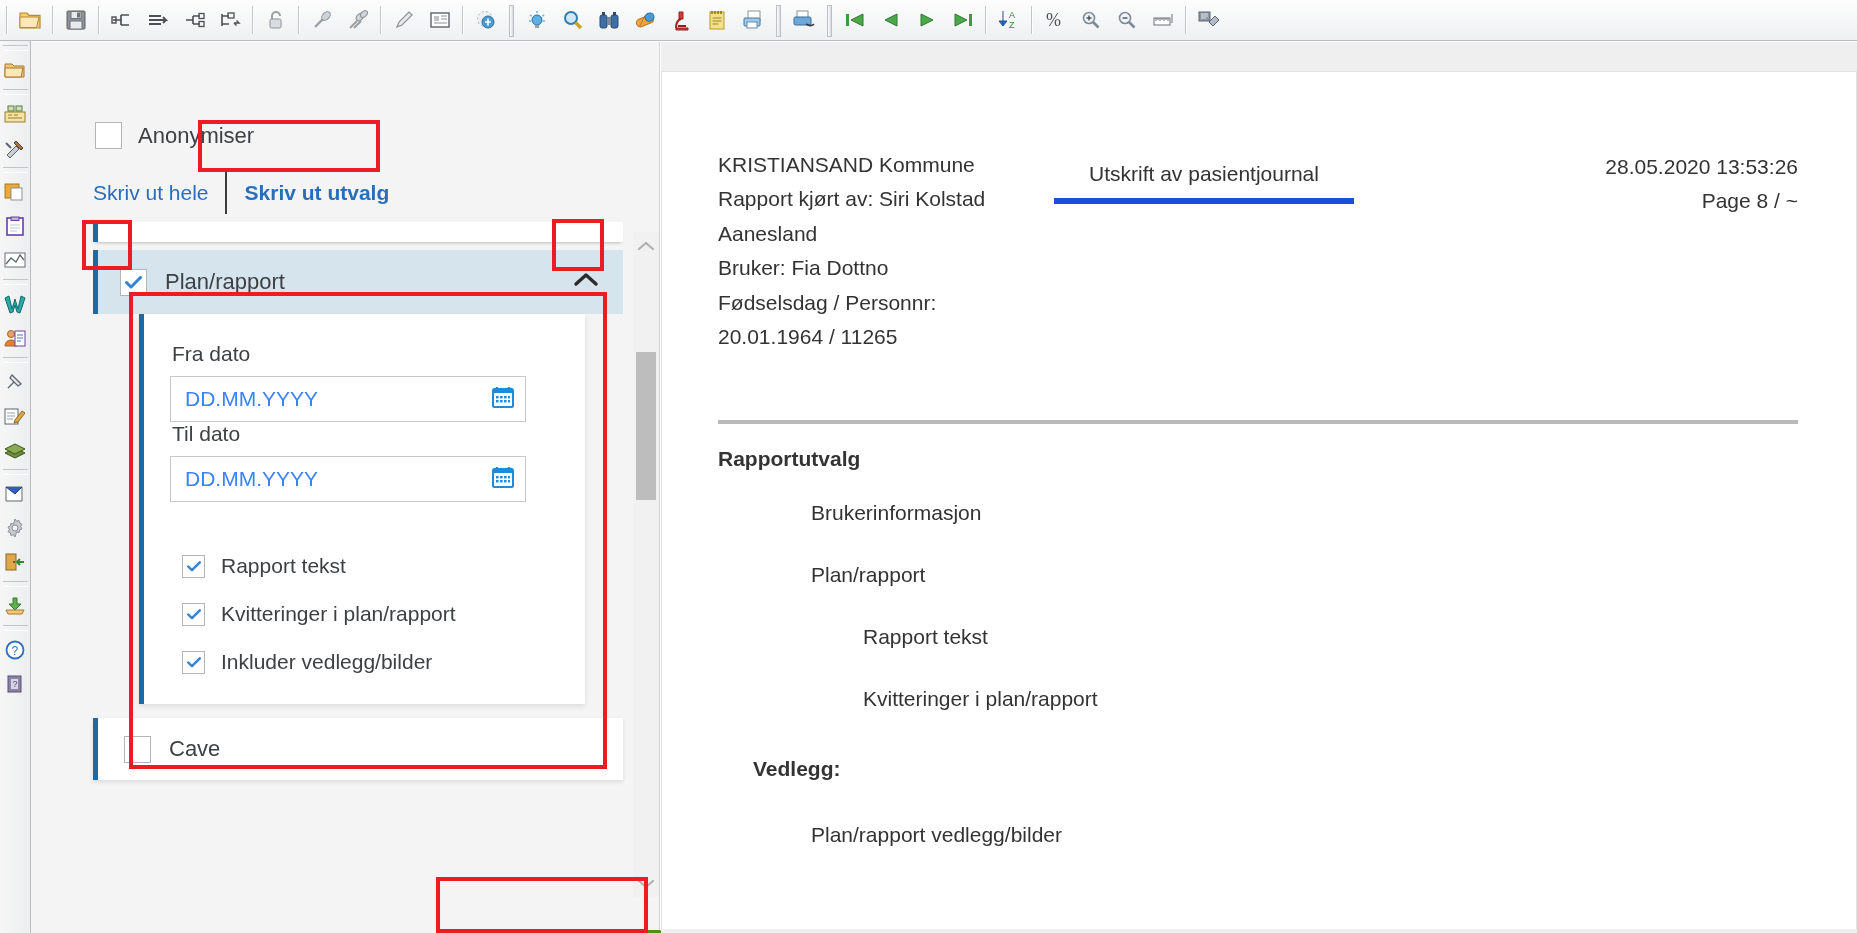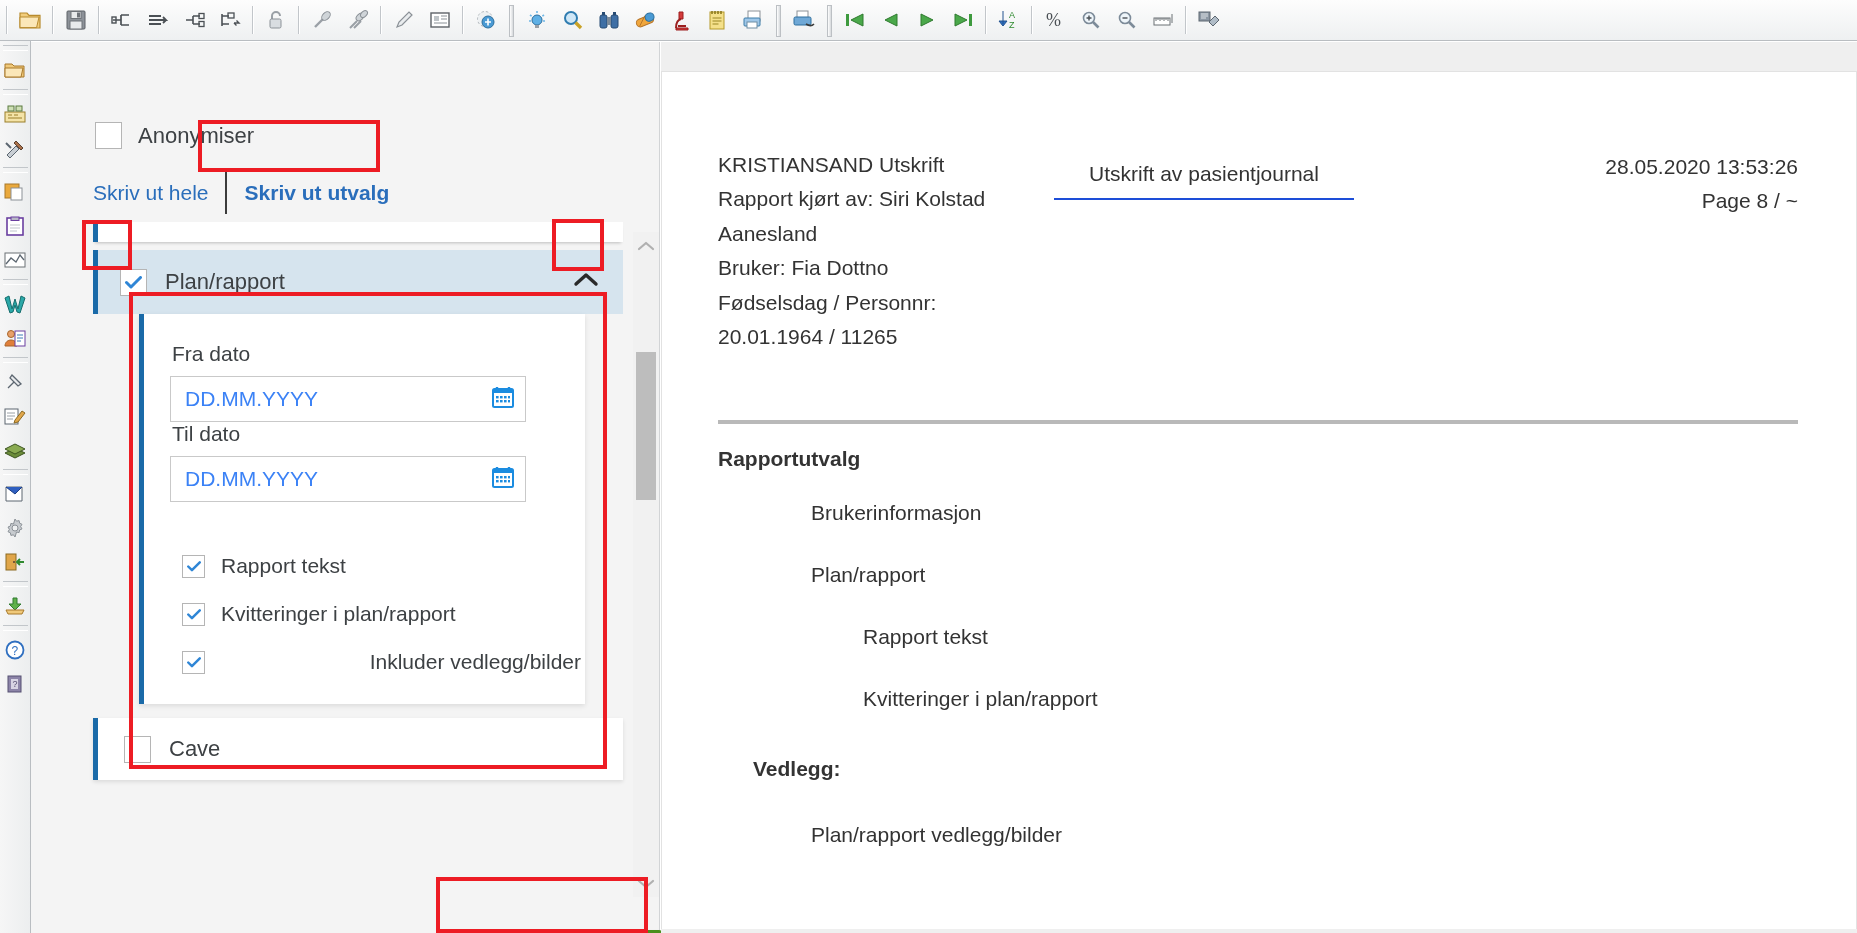--- a/index.html
+++ b/index.html
@@ -124,21 +124,21 @@
   .page {
     position: absolute; left: 0px; top: 29px; width: 1196px; height: 858px;
     background: #ffffff; border: 1px solid #e2e2e2; border-bottom: none;
   }
   .doc-head { position: absolute; left: 56px; top: 78px; width: 1080px; }
   .doc-left { font-size: 21px; color: #333; line-height: 1.45; }
   .doc-left div { margin-bottom: 4px; }
   .doc-title {
     position: absolute; left: 336px; top: 12px; width: 300px;
     text-align: center; font-size: 21px; color: #333;
-    border-bottom: 2px solid #1d4ed8; padding-bottom: 12px;
+    border-bottom: 6px solid #1d4ed8; padding-bottom: 12px;
   }
   .doc-right { position: absolute; right: 0; top: 0; text-align: right; font-size: 21px; color: #333; line-height: 1.6; }
   .doc-rule { position: absolute; left: 56px; top: 348px; width: 1080px; height: 4px; background: #b9b9b9; }
   .doc-body { position: absolute; left: 56px; top: 375px; width: 1080px; font-size: 21px; color: #333; }
   .lvl0 { font-weight: bold; margin-bottom: 30px; }
   .lvl1 { font-weight: bold; margin-left: 35px; margin-bottom: 42px; }
   .lvl2 { margin-left: 93px; margin-bottom: 38px; }
   .lvl3 { margin-left: 145px; margin-bottom: 38px; }
   .gap-lg { margin-bottom: 46px; }
 </style>
@@ -566,21 +566,21 @@
             <span class="lbl">Rapport tekst</span>
           </div>
           <div class="opt-row">
             <span class="cb small">
               <svg width="14" height="11" viewBox="0 0 17 13">
                   <path d="M1.5 6.5l4.5 4.5L15.5 1.5" fill="none" stroke="#2f86d6" stroke-width="3" stroke-linecap="round" stroke-linejoin="round"></path>
                 </svg>
             </span>
             <span class="lbl">Kvitteringer i plan/rapport</span>
           </div>
-          <div class="opt-row" style="margin-bottom:12px;justify-content:space-between;">
+          <div class="opt-row" style="margin-bottom:12px;">
             <span class="cb small">
               <svg width="14" height="11" viewBox="0 0 17 13">
                   <path d="M1.5 6.5l4.5 4.5L15.5 1.5" fill="none" stroke="#2f86d6" stroke-width="3" stroke-linecap="round" stroke-linejoin="round"></path>
                 </svg>
             </span>
             <span class="lbl">Inkluder vedlegg/bilder</span>
           </div>
         </div>
       </div>
 
@@ -605,21 +605,21 @@
     </div>
 
     <div class="run-btn">KJØR RAPPORTEN</div>
   </div>
 
   <div class="preview-area">
     <div class="page">
 
       <div class="doc-head">
         <div class="doc-left">
-          <div>KRISTIANSAND Utskrift</div>
+          <div>KRISTIANSAND Kommune</div>
           <div>Rapport kjørt av: Siri Kolstad</div>
           <div>Aanesland</div>
           <div>Bruker: Fia Dottno</div>
           <div>Fødselsdag / Personnr:</div>
           <div>20.01.1964 / 11265</div>
         </div>
         <div class="doc-title">Utskrift av pasientjournal</div>
         <div class="doc-right">
           <div>28.05.2020 13:53:26</div>
           <div>Page 8 / ~</div>

